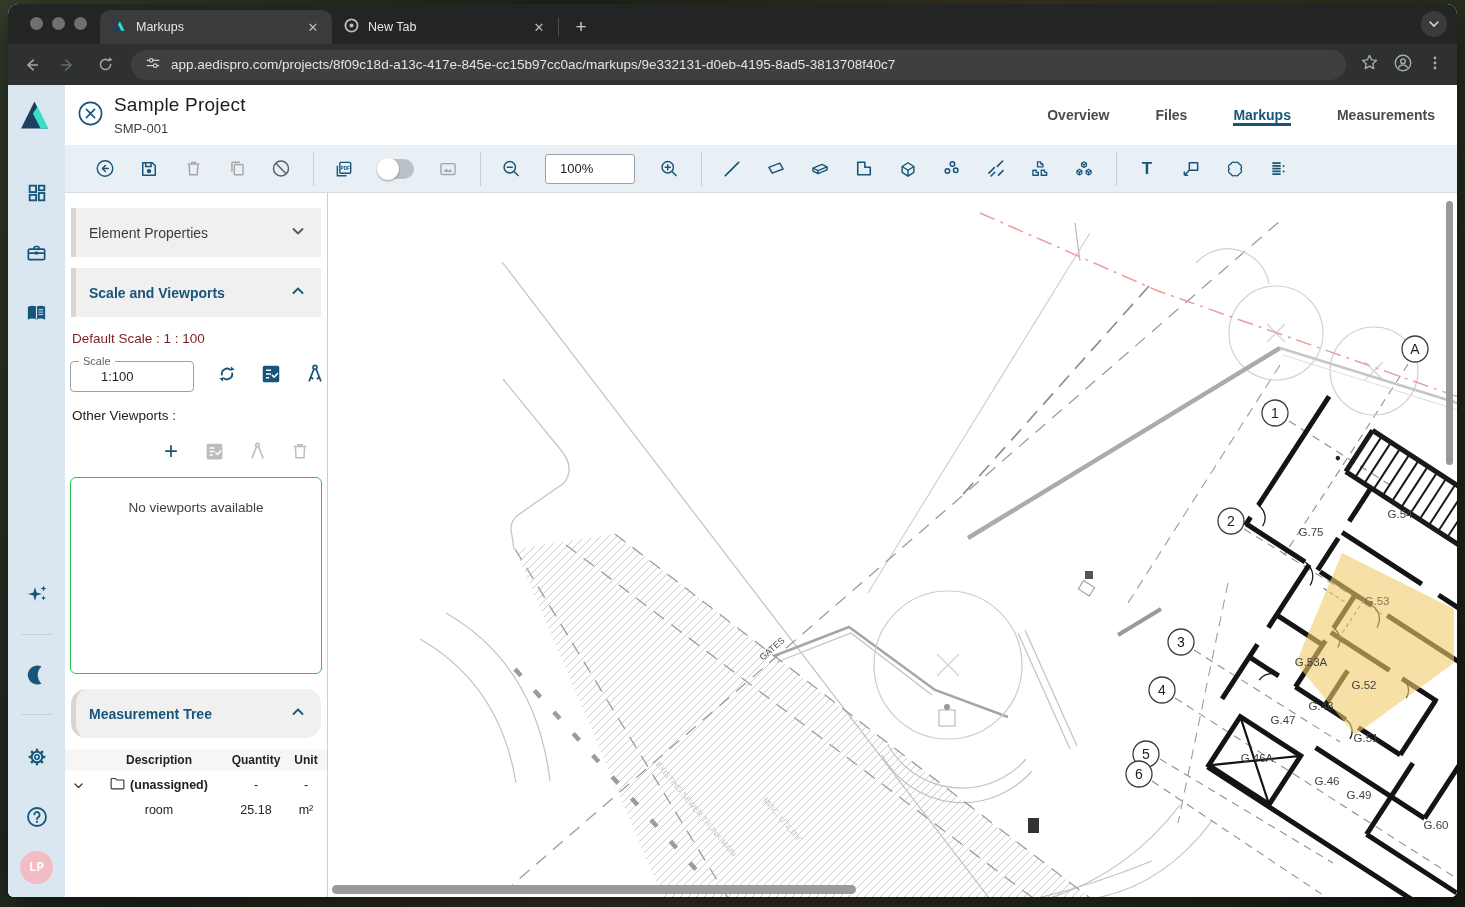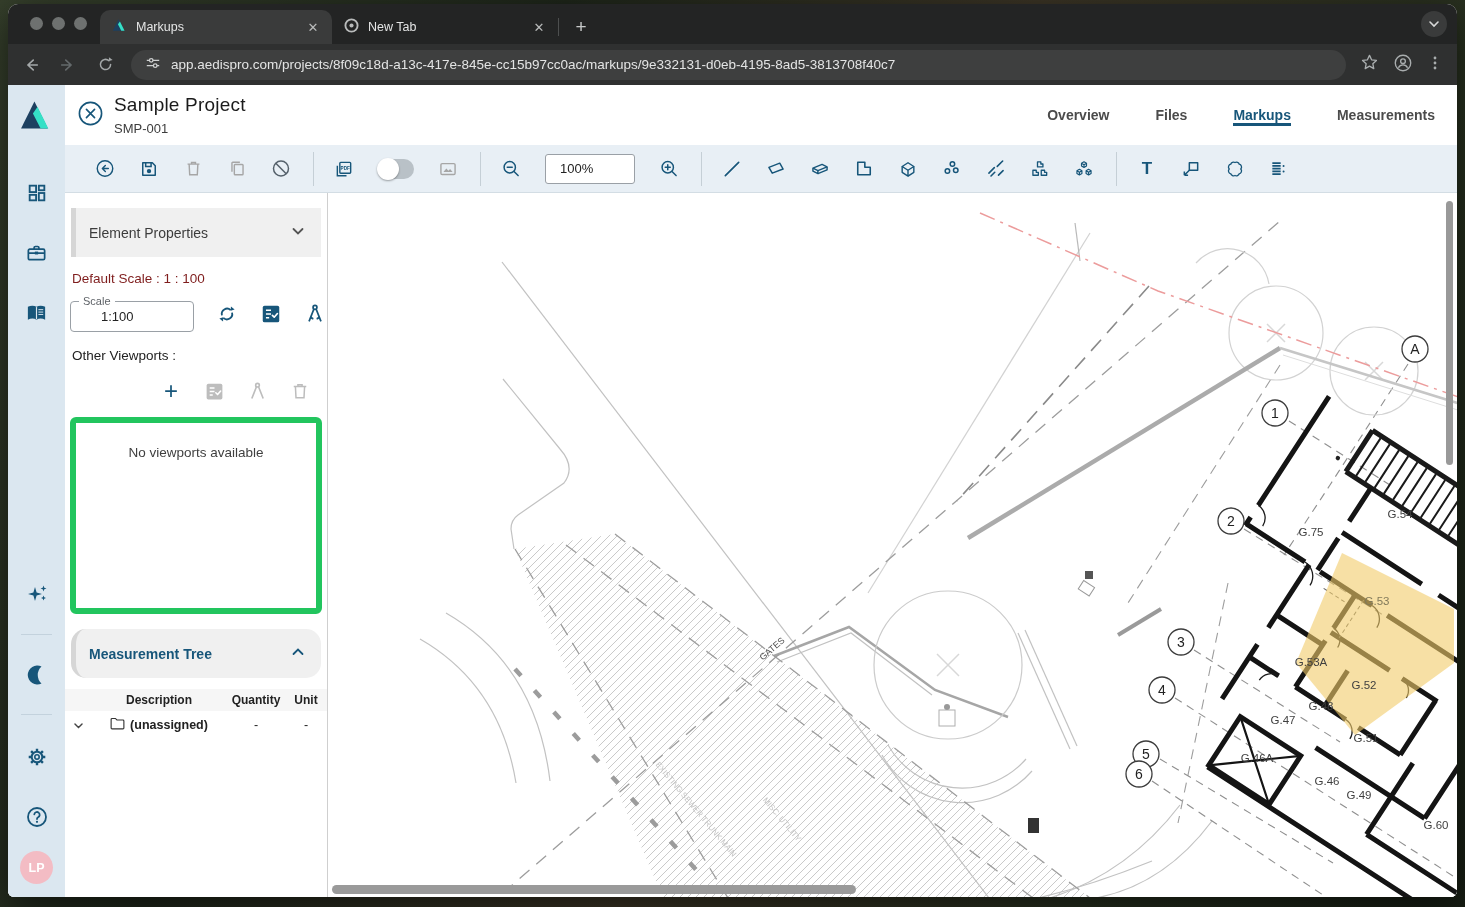--- a/index.html
+++ b/index.html
@@ -31,21 +31,21 @@
   .nav-ic.dim{color:#64696b;}
   .urlpill{flex:1;height:30px;background:#3e3f3f;border-radius:15px;margin:0 14px 0 12px;display:flex;align-items:center;padding:0 14px;min-width:0;}
   .urltext{color:#e3e4e4;font-size:13.5px;margin-left:10px;white-space:nowrap;overflow:hidden;}
   .chrome-right{display:flex;align-items:center;gap:14px;margin-right:14px;color:#a9adae;}
   
   .app{flex:1;display:flex;min-height:0;background:#fff;}
   .rail{width:57px;background:#dbe7f0;position:relative;flex:none;}
   .rail .logo{position:absolute;top:14px;left:11px;}
   .rail-ic{position:absolute;left:50%;transform:translateX(-50%);color:#17567a;width:24px;height:24px;display:flex;align-items:center;justify-content:center;}
   .rail-sep{position:absolute;left:13px;width:31px;height:1px;background:#c3d2dd;}
-  .avatar{position:absolute;left:12px;width:33px;height:33px;border-radius:50%;background:#f3bcc4;color:#fff;font-size:12.5px;font-weight:700;display:flex;align-items:center;justify-content:center;}
+  .avatar{position:absolute;left:12px;width:33px;height:33px;border-radius:50%;background:#f3bcc4;color:#fff;font-size:12.5px;font-weight:700;display:flex;align-items:center;justify-content:center;font-family:Liberation Mono, monospace;}
   .main{flex:1;display:flex;flex-direction:column;min-width:0;}
   .appheader{height:60px;background:#fff;display:flex;align-items:center;flex:none;}
   .close-proj{margin-left:12px;color:#17567a;}
   .titles{margin-left:10px;}
   .proj-title{font-size:19px;color:#1b1b1b;letter-spacing:.2px;}
   .proj-code{font-size:13px;color:#3d3d3d;margin-top:5px;}
   .nav-tabs{margin-left:auto;display:flex;align-items:center;gap:46px;padding-right:22px;height:100%;}
   .nav-tab{display:flex;align-items:center;font-size:14px;font-weight:600;color:#4b4b4b;border-bottom:3px solid transparent;box-sizing:border-box;padding-top:3px;}
   .nav-tab.active{color:#17567a;font-weight:700;border-bottom-color:#17567a;}
   .toolbar{height:47px;background:#e8eff5;border-bottom:1px solid #d3dde4;display:flex;align-items:center;flex:none;padding-left:30px;gap:0;}
@@ -67,21 +67,21 @@
   .default-scale{font-size:13.5px;color:#7f1d1d;margin:14px 0 0 7px;}
   .scale-row{display:flex;align-items:center;margin:9px 0 0 5px;}
   .scale-field{width:113px;border:1px solid #9aa0a6;border-radius:4px;margin:0;padding:0 0 6px 0;}
   .scale-field legend{font-size:11px;color:#5f6368;margin-left:8px;padding:0 4px;}
   .scale-field input{border:none;outline:none;font-size:13px;color:#222;width:90px;margin-left:28px;font-family:inherit;background:transparent;}
   .scale-ic{width:22px;height:22px;display:flex;align-items:center;justify-content:center;color:#17567a;margin-left:22px;}
   .other-vp{font-size:13.5px;color:#222;margin:16px 0 0 7px;}
   .vp-actions{display:flex;justify-content:flex-end;align-items:center;gap:21px;padding-right:16px;margin-top:14px;height:28px;}
   .vp-actions .ic{width:22px;height:22px;display:flex;align-items:center;justify-content:center;color:#17567a;}
   .vp-actions .ic.disabled{color:#bdbdbd;}
-  .vp-box{margin:12px 5px 0 5px;height:197px;border:6px solid #22c55e;border-radius:6px;box-sizing:border-box;text-align:center;}
+  .vp-box{margin:12px 5px 0 5px;height:197px;border:1px solid #22c55e;border-radius:6px;box-sizing:border-box;text-align:center;}
   .vp-box .vp-empty{font-size:13.5px;color:#3f3f3f;margin-top:22px;}
   .mt-acc{margin-top:15px;border-radius:15px;}
   .tree{}
   .tr{display:flex;align-items:center;height:22px;font-size:12.5px;color:#222;}
   .tr.head{background:#f6f6f6;font-weight:700;font-size:12px;}
   .tr .c1{width:26px;padding-left:8px;box-sizing:border-box;color:#444;display:flex;align-items:center;}
   .tr .c2{flex:1;display:flex;align-items:center;justify-content:center;gap:5px;}
   .tr .c3{width:58px;text-align:center;}
   .tr .c4{width:42px;text-align:center;}
   .tr .bold{font-weight:700;}
@@ -435,20 +435,28 @@
       </div>
 
       <div class="content">
 
         <div class="panel">
           <div class="acc">
             <span class="acc-label">Element Properties</span>
             <span class="chev">
               <svg width="14" height="14" viewBox="0 0 14 14">
                   <path d="M2.5,5 L7,9.5 L11.5,5" fill="none" stroke="currentColor" stroke-width="1.8" stroke-linecap="round"></path>
+                </svg>
+            </span>
+          </div>
+          <div class="acc active">
+            <span class="acc-label">Scale and Viewports</span>
+            <span class="chev">
+              <svg width="14" height="14" viewBox="0 0 14 14">
+                  <path d="M2.5,9 L7,4.5 L11.5,9" fill="none" stroke="currentColor" stroke-width="1.8" stroke-linecap="round"></path>
                 </svg>
             </span>
           </div>
           <div class="default-scale">Default Scale : 1 : 100</div>
           <div class="scale-row">
             <fieldset class="scale-field">
               <legend>Scale</legend>
               <input value="1:100" style="">
             </fieldset>
             <span class="scale-ic">
@@ -532,20 +540,26 @@
               <span class="c2">
                 <span>
                   <svg width="15" height="13" viewBox="0 0 20 17">
                       <path d="M1.5,3 a1.2,1.2 0 0 1 1.2,-1.2 h4.5 l2,2 h8.1 a1.2,1.2 0 0 1 1.2,1.2 v9.5 a1.2,1.2 0 0 1 -1.2,1.2 H2.7 a1.2,1.2 0 0 1 -1.2,-1.2 Z" fill="none" stroke="#333" stroke-width="1.5"></path>
                     </svg>
                 </span>
                 <span class="bold">(unassigned)</span>
               </span>
               <span class="c3">-</span>
               <span class="c4">-</span>
+            </div>
+            <div class="tr">
+              <span class="c1"></span>
+              <span class="c2">room</span>
+              <span class="c3">25.18</span>
+              <span class="c4">m²</span>
             </div>
           </div>
         </div>
 
         <div class="canvas">
           <svg id="plan" width="1136" height="705" viewBox="0 0 1136 705">
             <defs>
               <pattern id="hatch" width="8" height="8" patternUnits="userSpaceOnUse">
                 <path d="M-1,9 L9,-1" stroke="#bcbcbc" stroke-width="0.8"></path>
               </pattern>

